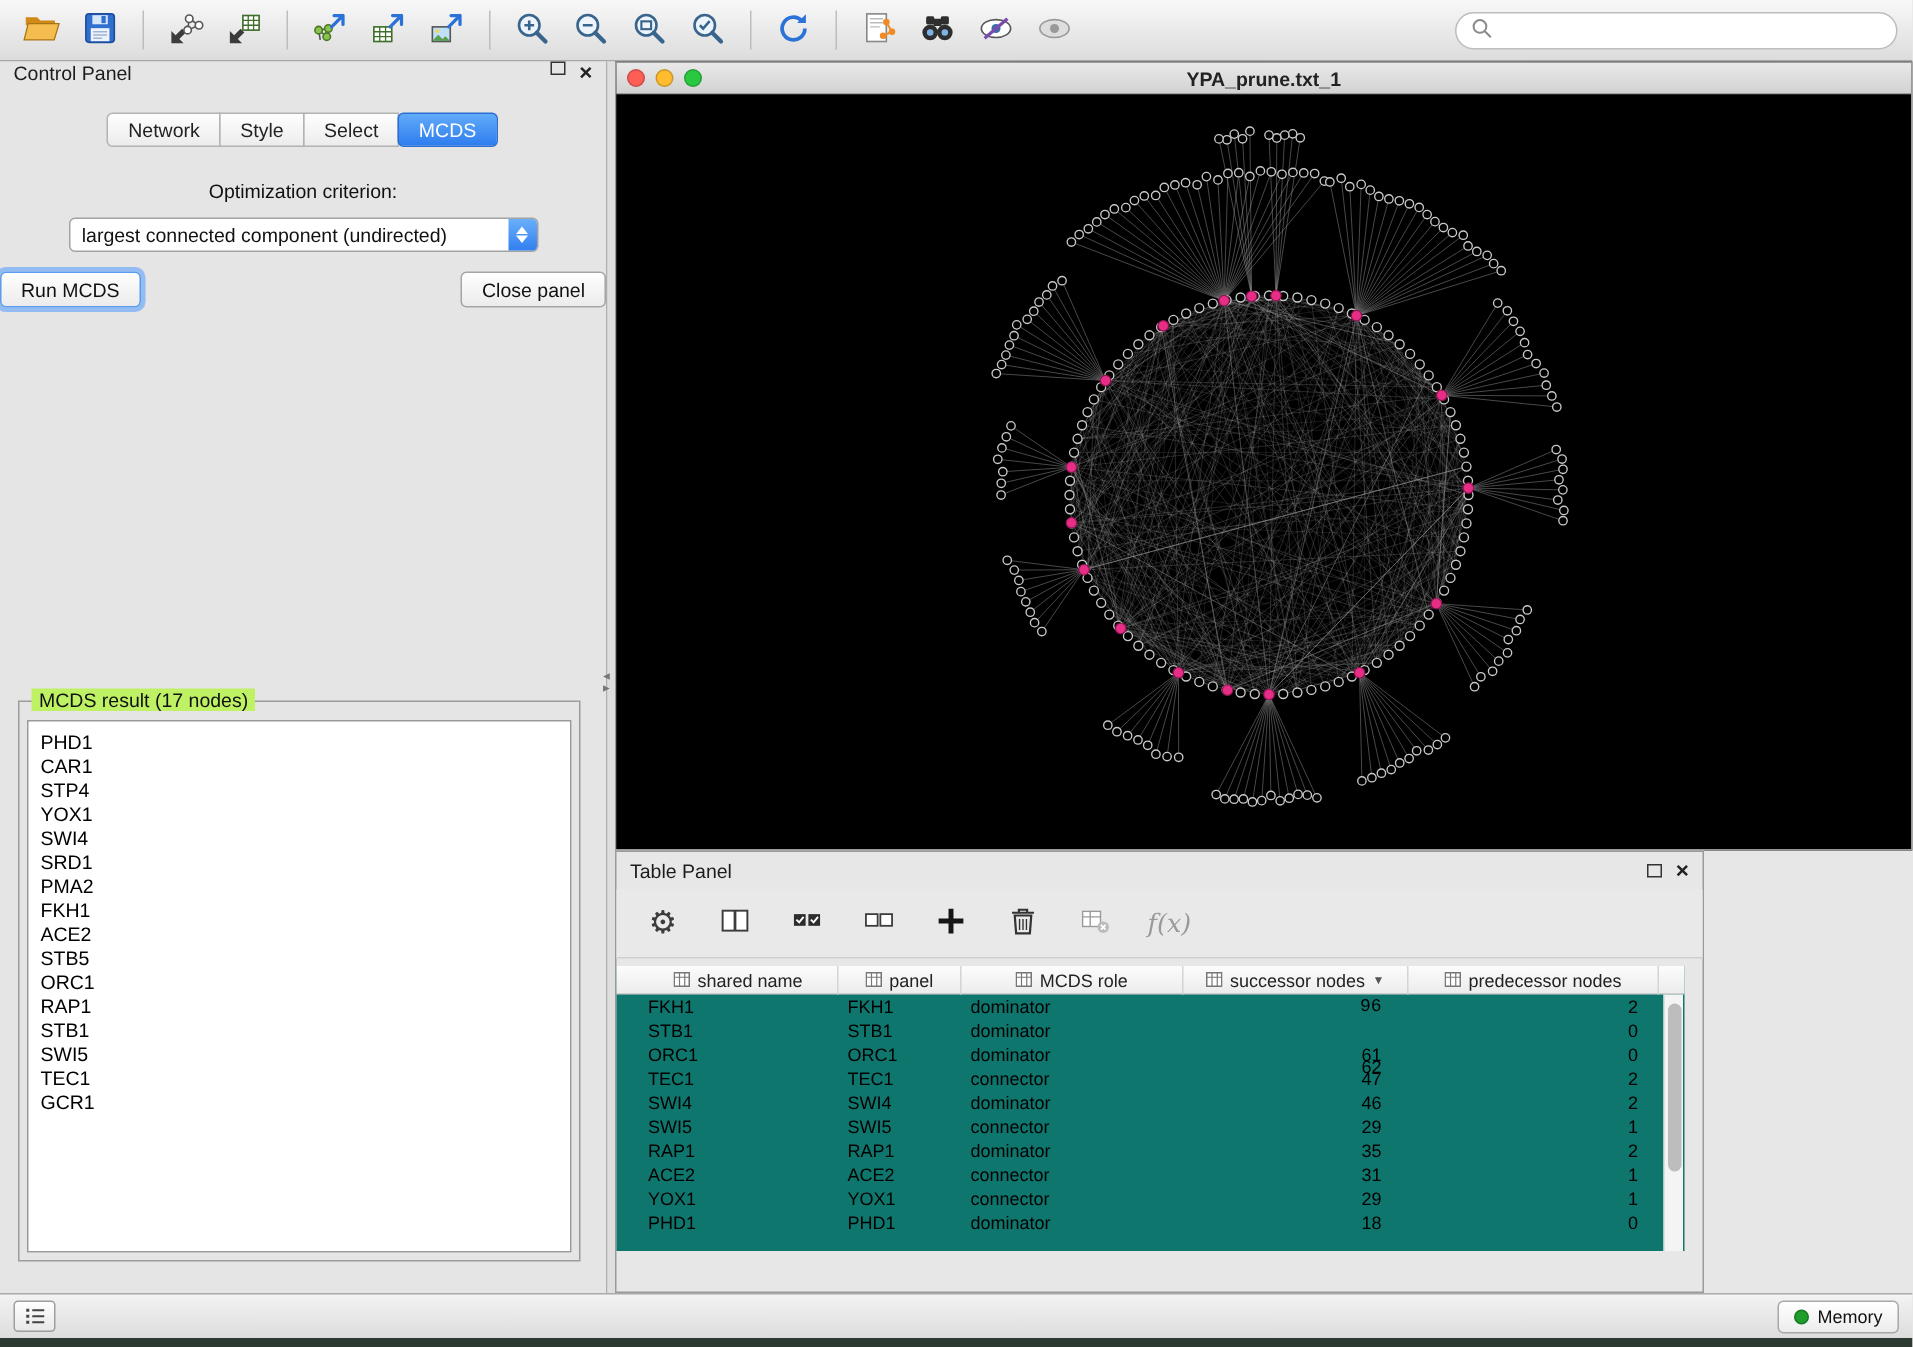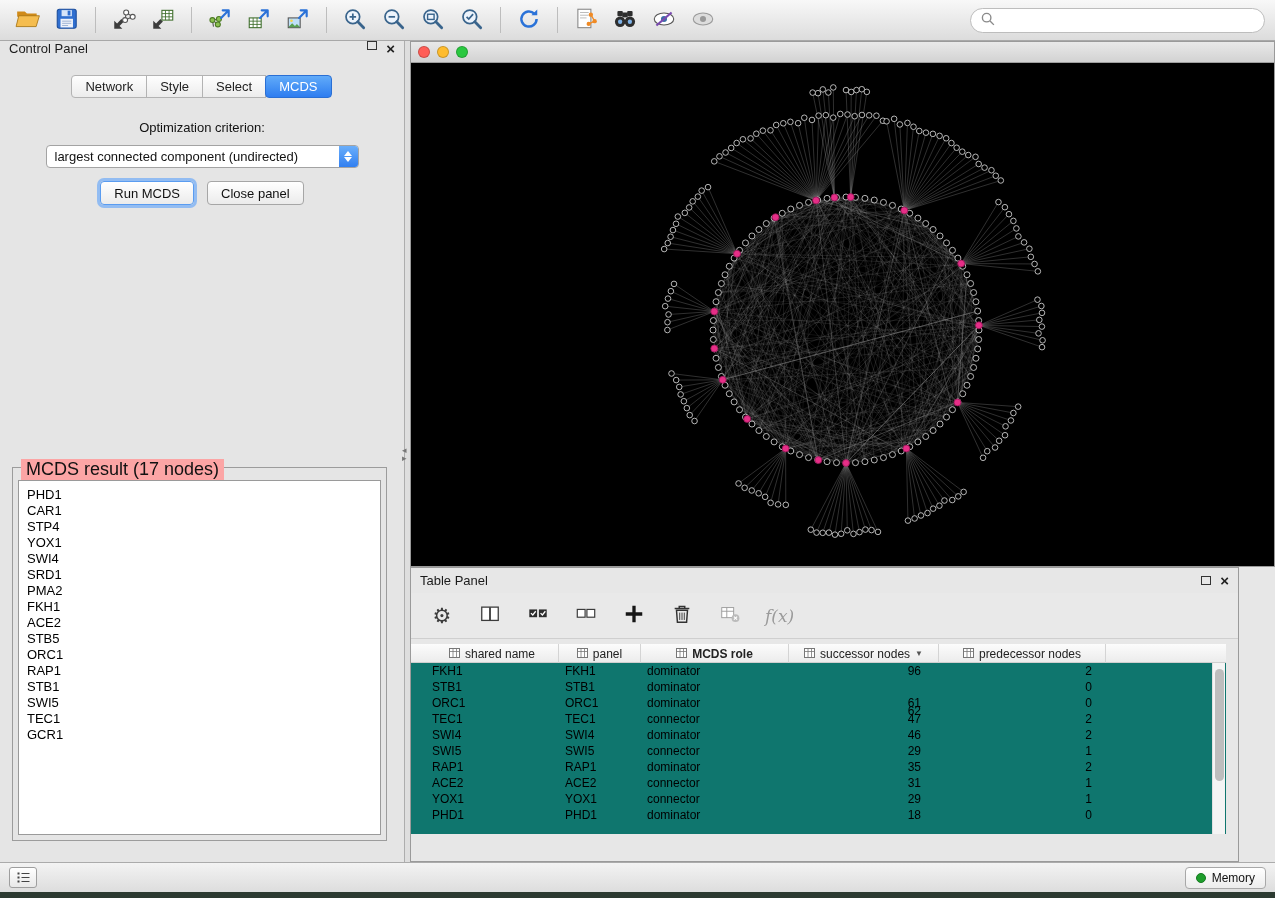--- a/index.html
+++ b/index.html
@@ -32,45 +32,45 @@
   .cp-tab.active{background:linear-gradient(#61abf9,#2e7df0);color:#fff;border-color:#2a6fd4;border-radius:4px}
   .cp-content{text-align:center;padding-top:14px}
   .opt-label{font-size:13px;color:#111;margin-bottom:10px}
   .dropdown{width:313px;height:23px;margin:0 auto;background:#fff;border:1px solid #a3a3a3;border-radius:4px;
     display:flex;align-items:center;overflow:hidden}
   .dropdown .val{flex:1;text-align:left;padding-left:8px;font-size:13px;white-space:nowrap}
   .stepper{width:19px;height:23px;background:linear-gradient(#6db1fb,#2f7df0);border-radius:0 3px 3px 0;
     display:flex;flex-direction:column;align-items:center;justify-content:center;gap:1px}
   .tri-up{width:0;height:0;border-left:4px solid transparent;border-right:4px solid transparent;border-bottom:5px solid #fff}
   .tri-dn{width:0;height:0;border-left:4px solid transparent;border-right:4px solid transparent;border-top:5px solid #fff}
-  .btn-row{margin-top:13px;display:flex;justify-content:center;gap:13px}
+  .btn-row{margin-top:13px;display:flex;justify-content:space-between;gap:13px}
   .btn{background:linear-gradient(#ffffff,#ebebeb);border:1px solid #a6a6a6;border-radius:4px;
     height:24px;font:13px "Liberation Sans",sans-serif;padding:0 13px;color:#111}
   .btn.focused{box-shadow:0 0 0 3px rgba(90,160,250,.6);border-color:#5a9cf0}
   .groupbox{position:absolute;left:12px;right:17px;top:426px;bottom:21px;border:1px solid #9c9c9c}
-  .groupbox .legend{position:absolute;top:-9px;left:8px;background:#fca5a5;padding:0 5px;font-size:18px}
+  .groupbox .legend{position:absolute;top:-9px;left:8px;background:#bef264;padding:0 5px;font-size:13px}
   .mcds-list{position:absolute;left:5px;right:5px;top:12px;bottom:5px;background:#fff;border:1px solid #9a9a9a;
     overflow:hidden;padding:6px 8px;text-align:left}
   .mcds-item{font-size:13px;line-height:16px;color:#000}
 
   
   #vsplit{position:absolute;left:405px;top:41px;width:5px;height:821px;background:#dedede}
   .split-handle{position:absolute;left:-3px;top:405px;font-size:9px;color:#777;line-height:8px;text-align:center}
 
   
   #network-window{position:absolute;left:410px;top:41px;width:865px;height:526px;background:#000;border:1px solid #9a9a9a}
   .net-titlebar{height:21px;background:linear-gradient(#e9e9e9,#d2d2d2);border-bottom:1px solid #9f9f9f;
     display:flex;align-items:center;padding:0 7px;position:relative}
   .tl{width:12px;height:12px;border-radius:50%;margin-right:7px;border:0.5px solid rgba(0,0,0,.2)}
   .tl.red{background:#ff5e57}.tl.yellow{background:#febc2e}.tl.green{background:#2ac840}
   .net-title{position:absolute;left:0;right:0;text-align:center;font-size:13px;font-weight:bold;color:#222}
   #net-canvas{position:absolute;left:0;top:21px;width:863px;height:503px;background:#000}
 
   
-  #table-panel{position:absolute;left:410px;top:567px;width:829px;height:295px;background:#e7e7e7;border:1px solid #9a9a9a}
+  #table-panel{position:absolute;left:410px;top:567px;width:726px;height:295px;background:#e7e7e7;border:1px solid #9a9a9a}
   .tp-head{height:25px;display:flex;align-items:center;padding:0 9px}
   .tp-toolbar{height:46px;background:#e9e9e9;border-bottom:1px solid #cfcfcf;display:flex;align-items:center;
     gap:22px;padding:0 18px}
   .tp-icon{width:26px;height:26px;display:flex;align-items:center;justify-content:center}
   .fx{font-family:"DejaVu Serif",serif;font-style:italic;font-size:17px;color:#9a9a9a}
   .tbl{position:absolute;left:0;top:76px;right:12px;height:190px;background:#0f766e}
   .tbl-header{display:flex;height:19px;background:linear-gradient(#fcfcfc,#ececec);border-bottom:1px solid #cfcfcf;
     padding-left:15px}
   .th{display:flex;align-items:center;justify-content:center;gap:5px;font-size:12px;color:#222;
     border-right:1px solid #d4d4d4;height:19px}
@@ -298,20 +298,21 @@
 
 <div id="vsplit">
   <div class="split-handle">◂<br>▸</div>
 </div>
 
 <div id="network-window">
   <div class="net-titlebar">
     <span class="tl red"></span>
     <span class="tl yellow"></span>
     <span class="tl green"></span>
+    <span class="net-title">YPA_prune.txt_1</span>
   </div>
   <div id="net-canvas">
     <svg id="net-svg" width="863" height="503" viewBox="0 0 863 503">
         <line x1="546.8867198665471" y1="338.90522872159454" x2="388.5212641133199" y2="391.61431342496826" stroke="#a0a0a0" stroke-width="0.5" opacity="0.2"></line>
         <line x1="302.3388687568363" y1="276.4881113654979" x2="514.7039296460091" y2="160.52801495706007" stroke="#a0a0a0" stroke-width="0.5" opacity="0.2"></line>
         <line x1="562.6125654907281" y1="229.52956994008986" x2="463.2711835105459" y2="137.03946682583577" stroke="#a0a0a0" stroke-width="0.5" opacity="0.2"></line>
         <line x1="406.7288164894541" y1="137.03946682583577" x2="567.6611312431637" y2="276.48811136549784" stroke="#a0a0a0" stroke-width="0.5" opacity="0.2"></line>
         <line x1="355.29607035399084" y1="160.52801495706007" x2="435" y2="134" stroke="#a0a0a0" stroke-width="0.5" opacity="0.2"></line>
         <line x1="541.4719850429399" y1="187.29607035399087" x2="541.4719850429399" y2="346.70392964600916" stroke="#a0a0a0" stroke-width="0.5" opacity="0.2"></line>
         <line x1="310.38568657503174" y1="220.5212641133199" x2="416.07212650965306" y2="135.35374822983596" stroke="#a0a0a0" stroke-width="0.5" opacity="0.2"></line>
@@ -1236,21 +1237,21 @@
             </svg></span>
           <span>shared name</span>
         </div>
         <div class="th" style="width: 82px;">
           <span><svg width="11" height="10" viewBox="0 0 11 10">
               <rect x="0.5" y="0.5" width="10" height="9" fill="#fff" stroke="#777"></rect>
               <path d="M0.5 3.5h10M4 0.5v9M7.5 0.5v9" stroke="#777" stroke-width="0.8"></path>
             </svg></span>
           <span>panel</span>
         </div>
-        <div class="th" style="width: 148px; font-weight: bold;">
+        <div class="th" style="width: 148px;">
           <span><svg width="11" height="10" viewBox="0 0 11 10">
               <rect x="0.5" y="0.5" width="10" height="9" fill="#fff" stroke="#777"></rect>
               <path d="M0.5 3.5h10M4 0.5v9M7.5 0.5v9" stroke="#777" stroke-width="0.8"></path>
             </svg></span>
           <span>MCDS role</span>
         </div>
         <div class="th" style="width: 150px;">
           <span><svg width="11" height="10" viewBox="0 0 11 10">
               <rect x="0.5" y="0.5" width="10" height="9" fill="#fff" stroke="#777"></rect>
               <path d="M0.5 3.5h10M4 0.5v9M7.5 0.5v9" stroke="#777" stroke-width="0.8"></path>
@@ -1264,21 +1265,21 @@
               <path d="M0.5 3.5h10M4 0.5v9M7.5 0.5v9" stroke="#777" stroke-width="0.8"></path>
             </svg></span>
           <span>predecessor nodes</span>
         </div>
       </div>
     <div class="tbl-rows" id="tbl-rows">
         <div class="tr">
           <div class="td l" style="width: 133px;">FKH1</div>
           <div class="td l" style="width: 82px;">FKH1</div>
           <div class="td l" style="width: 148px;">dominator</div>
-          <div class="td num1" style="width: 150px;">96</div>
+          <div class="td num1" style="width: 150px; font-family: Liberation Mono, monospace;">96</div>
           <div class="td num2" style="width: 167px;">2</div>
         </div>
         <div class="tr">
           <div class="td l" style="width: 133px;">STB1</div>
           <div class="td l" style="width: 82px;">STB1</div>
           <div class="td l" style="width: 148px;">dominator</div>
           <div class="td num1" style="width: 150px; margin-top: 48px;">62</div>
           <div class="td num2" style="width: 167px;">0</div>
         </div>
         <div class="tr">

